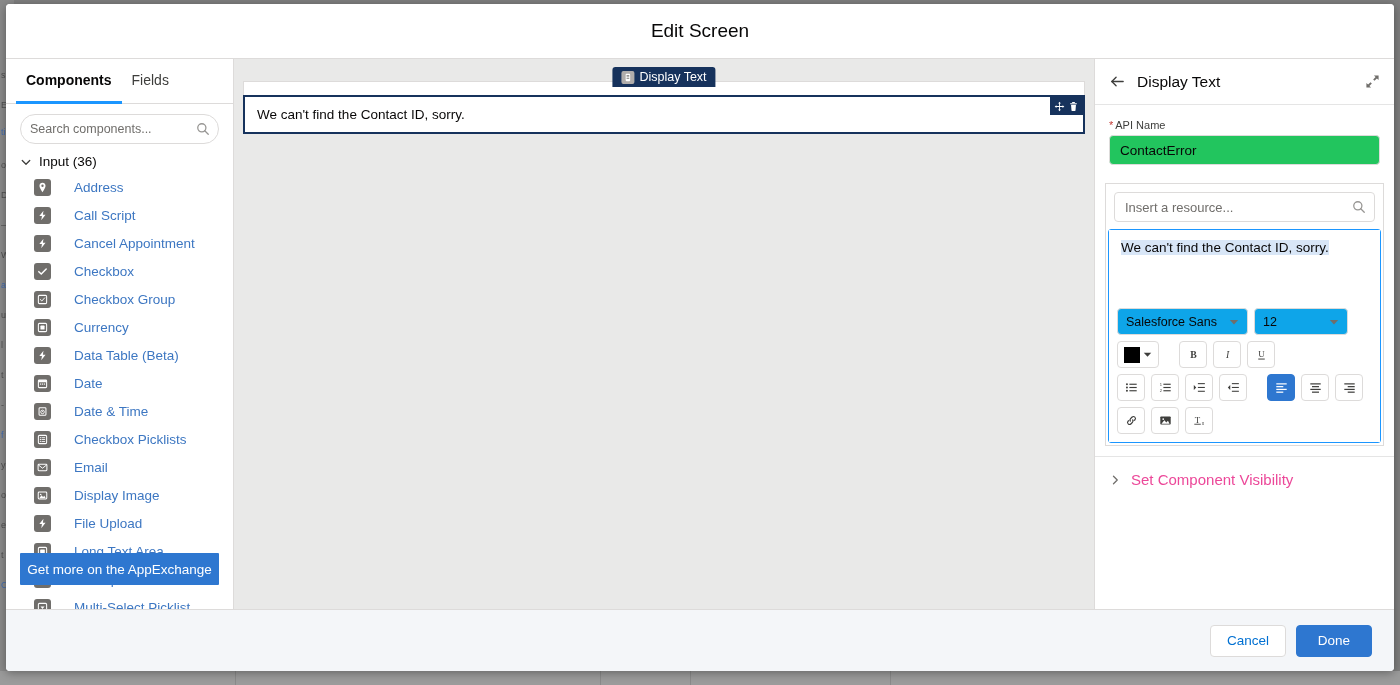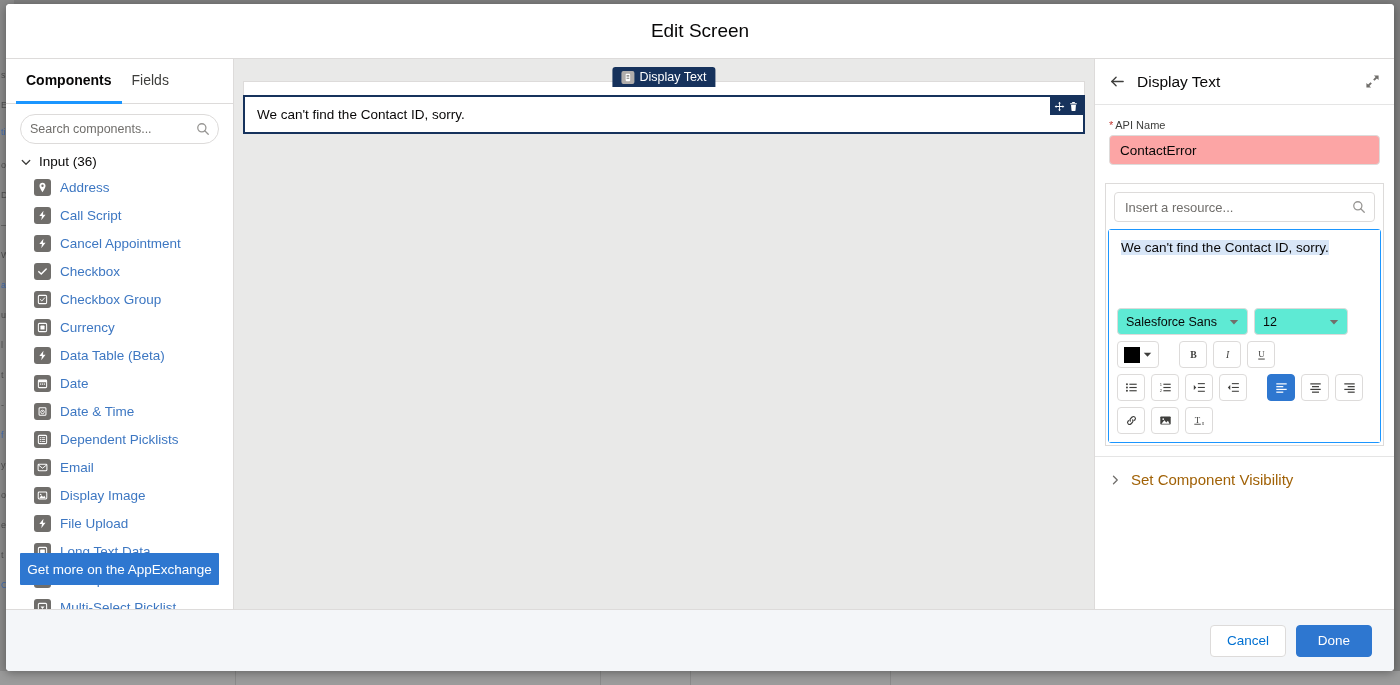--- a/index.html
+++ b/index.html
@@ -95,21 +95,21 @@
 
   .group-head {
     display: flex; align-items: center; gap: 7px;
     padding: 4px 14px 4px 14px; font-size: 13.5px; color: #080707;
     cursor: pointer;
   }
   .chev-d { width: 12px; height: 12px; }
 
   .comp-list { flex: 1 1 auto; overflow: hidden; padding-left: 2px; }
   .comp-item {
-    display: flex; align-items: center; gap: 9px;
+    display: flex; align-items: center; gap: 23px;
     height: 28px; padding: 0 14px 0 26px;
     cursor: pointer;
   }
   .comp-ico {
     width: 17px; height: 17px; flex: 0 0 17px;
     background: #706e6b; border-radius: 3px;
     display: flex; align-items: center; justify-content: center;
   }
   .comp-ico svg { width: 11px; height: 11px; fill: #fff; }
   .comp-label { font-size: 13.5px; color: #3d77c2; white-space: nowrap; }
@@ -174,21 +174,21 @@
   .rp-title { font-size: 15.5px; color: #080707; flex: 1 1 auto; }
   .rp-expand { width: 15px; height: 15px; cursor: pointer; }
 
   .rp-body { flex: 1 1 auto; overflow: hidden; }
   .field-block { padding: 14px 14px 6px 14px; }
   .field-label { font-size: 11px; color: #3e3e3c; margin-bottom: 4px; }
   .req { color: #c23934; margin-right: 2px; }
   .text-input {
     width: 100%; height: 30px;
     border: 1px solid #dddbda; border-radius: 4px;
-    background: #fca5a5; padding: 0 10px;
+    background: #22c55e; padding: 0 10px;
     font-family: inherit; font-size: 13.5px; color: #080707;
     outline: none;
   }
 
   
   .rte-wrap { margin: 12px 10px 0 10px; border: 1px solid #dddbda; border-radius: 0; background:#fff; }
   .rte-resource { padding: 8px 8px 7px 8px; }
   .res-box {
     position: relative; height: 30px;
     border: 1px solid #dddbda; border-radius: 4px;
@@ -205,21 +205,21 @@
   .rte-area .sel-text {
     font-size: 13.5px; color: #080707;
     background: #d8e6f7;
   }
 
   .rte-toolbar { padding: 6px 8px 8px 8px; background: #fff; }
   .tb-row { display: flex; gap: 6px; margin-bottom: 6px; align-items: center; }
   .tb-row:last-child { margin-bottom: 0; }
 
   .select-ctl {
-    height: 27px; border: 1px solid #dddbda; border-radius: 4px; background: #5eead4;
+    height: 27px; border: 1px solid #dddbda; border-radius: 4px; background: #0ea5e9;
     display: flex; align-items: center; justify-content: space-between;
     padding: 0 8px; font-size: 12.5px; color: #080707; cursor: pointer;
   }
   .select-ctl svg { width: 10px; height: 10px; fill: #706e6b; margin-left: 8px; }
   .select-font { width: 131px; }
   .select-size { width: 94px; }
 
   .tb-btn {
     width: 28px; height: 27px;
     border: 1px solid #dddbda; border-radius: 4px; background: #fff;
@@ -238,21 +238,21 @@
   .tb-color svg { width: 9px; height: 9px; fill: #3e3e3c; }
   .tb-gap { width: 8px; }
 
   .section-row {
     display: flex; align-items: center; gap: 10px;
     padding: 14px 14px; margin-top: 10px;
     border-top: 1px solid #e5e5e5;
     cursor: pointer;
   }
   .section-row .chev-r { width: 12px; height: 12px; }
-  .section-title { font-size: 15px; color: #a16207; }
+  .section-title { font-size: 15px; color: #ec4899; }
 
   
   .modal-footer {
     height: 62px; flex: 0 0 62px;
     background: #f4f6f9; border-top: 1px solid #dddbda;
     display: flex; align-items: center; justify-content: flex-end;
     padding: 0 22px; gap: 10px;
   }
   .btn {
     height: 32px; min-width: 76px; padding: 0 16px;
@@ -417,21 +417,21 @@
               <svg viewBox="0 0 16 16">
                 <rect x="2" y="2" width="12" height="12" rx="1.6" fill="none" stroke="#fff" stroke-width="1.5"></rect>
                 <rect x="4.2" y="4.6" width="1.5" height="1.5"></rect>
                 <rect x="4.2" y="7.3" width="1.5" height="1.5"></rect>
                 <rect x="4.2" y="10" width="1.5" height="1.5"></rect>
                 <rect x="6.6" y="4.8" width="5.2" height="1.2"></rect>
                 <rect x="6.6" y="7.5" width="5.2" height="1.2"></rect>
                 <rect x="6.6" y="10.2" width="5.2" height="1.2"></rect>
               </svg>
             </span>
-            <span class="comp-label">Dependent Picklists</span>
+            <span class="comp-label">Checkbox Picklists</span>
           </div>
           <div class="comp-item">
             <span class="comp-ico">
               <svg viewBox="0 0 16 16">
                 <rect x="1.6" y="3.4" width="12.8" height="9.2" rx="1.2" fill="none" stroke="#fff" stroke-width="1.5"></rect>
                 <polyline points="2.4,4.6 8,9 13.6,4.6" fill="none" stroke="#fff" stroke-width="1.4" stroke-linecap="round" stroke-linejoin="round"></polyline>
               </svg>
             </span>
             <span class="comp-label">Email</span>
           </div>
@@ -453,21 +453,21 @@
             </span>
             <span class="comp-label">File Upload</span>
           </div>
           <div class="comp-item">
             <span class="comp-ico">
               <svg viewBox="0 0 16 16">
                 <rect x="2" y="2" width="12" height="12" rx="1.6" fill="none" stroke="#fff" stroke-width="1.5"></rect>
                 <rect x="4.6" y="5" width="6.8" height="5.4" rx="0.8"></rect>
               </svg>
             </span>
-            <span class="comp-label">Long Text Data</span>
+            <span class="comp-label">Long Text Area</span>
           </div>
           <div class="comp-item">
             <span class="comp-ico">
               <svg viewBox="0 0 16 16">
                 <rect x="3.4" y="2" width="9.2" height="12" rx="1.4" fill="none" stroke="#fff" stroke-width="1.5"></rect>
                 <circle cx="8" cy="7.4" r="2.2" fill="none" stroke="#fff" stroke-width="1.3"></circle>
                 <line x1="9.6" y1="9" x2="11.2" y2="10.7" stroke="#fff" stroke-width="1.3" stroke-linecap="round"></line>
               </svg>
             </span>
             <span class="comp-label">Lookup</span>

